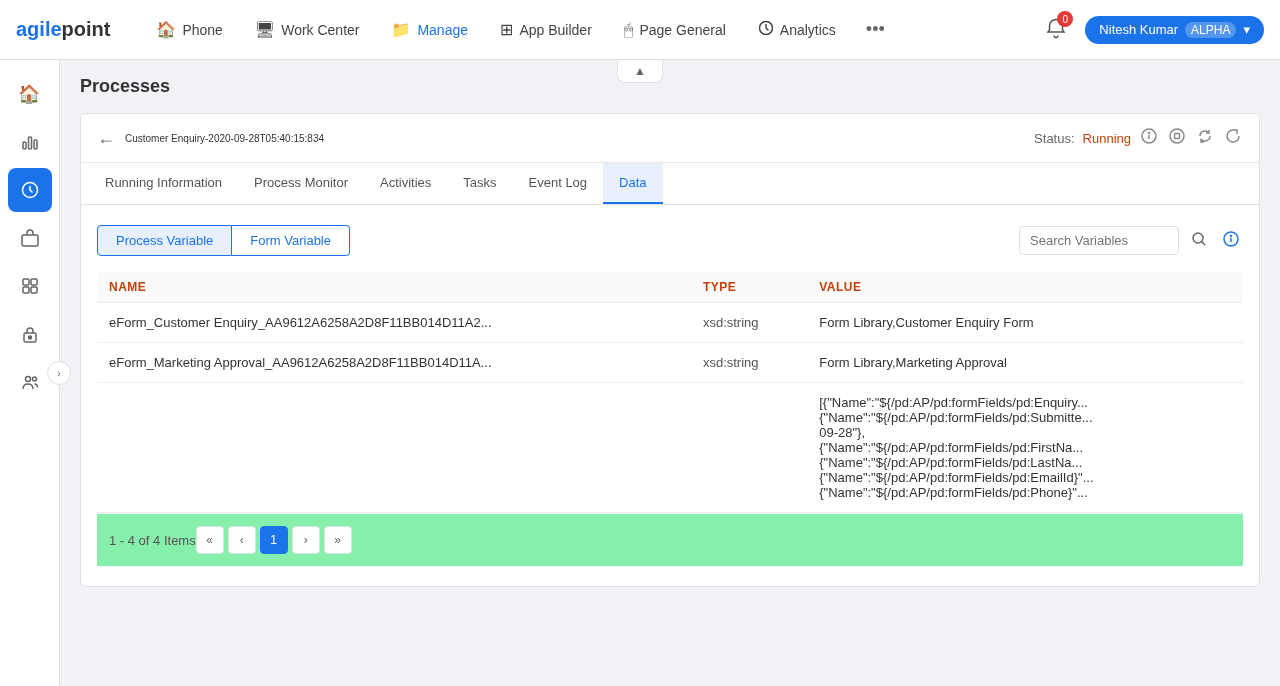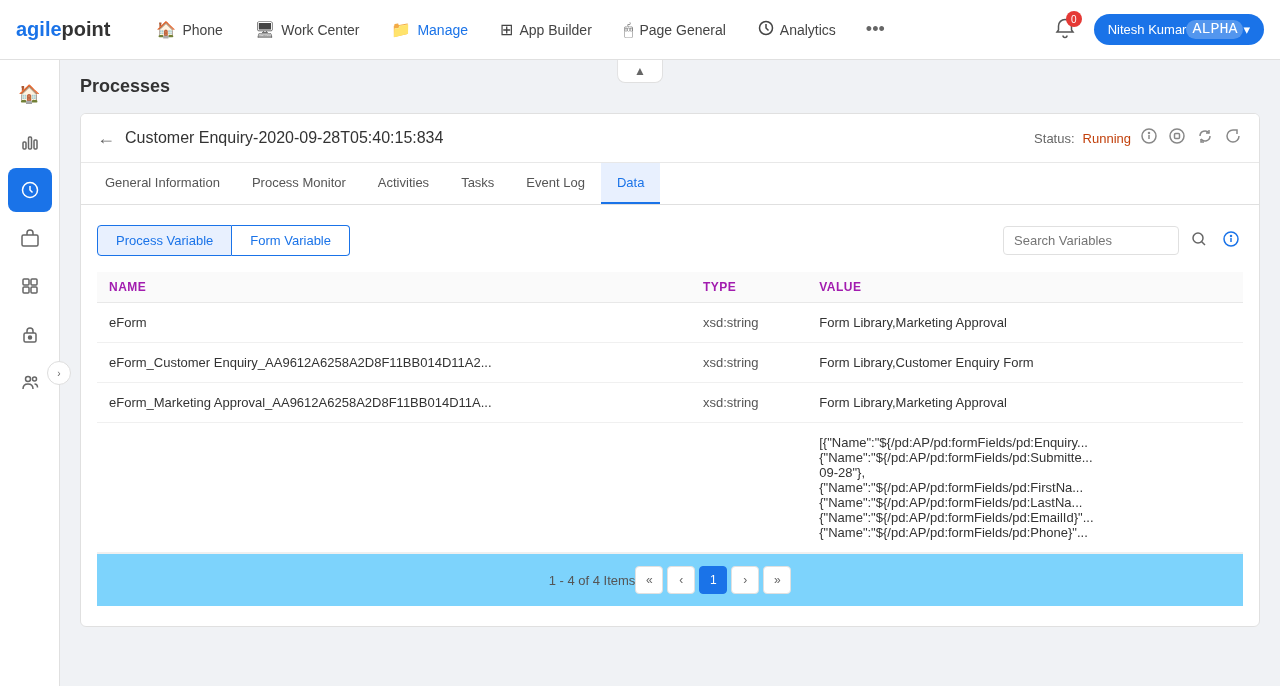--- a/index.html
+++ b/index.html
@@ -26,27 +26,27 @@
     .nav-more { padding: 8px 12px; cursor: pointer; font-size: 18px; color: #666; }
     .nav-right { display: flex; align-items: center; gap: 12px; margin-left: auto; }
     .notif-btn { position: relative; cursor: pointer; padding: 6px; }
     .notif-badge {
       position: absolute; top: 0; right: 0;
       background: #e53935; color: #fff; border-radius: 50%;
       width: 16px; height: 16px; font-size: 10px;
       display: flex; align-items: center; justify-content: center;
     }
     .user-btn {
-      display: flex; align-items: center; gap: 0;
+      display: flex; align-items: center; gap: 7px;
       background: #1a73e8; color: #fff; border-radius: 20px;
       padding: 6px 14px; cursor: pointer; font-size: 13px;
     }
     .user-btn .alpha-badge {
       background: rgba(255,255,255,0.25); border-radius: 10px;
-      padding: 1px 6px; font-size: 15px; font-family: Liberation Mono, monospace;
+      padding: 1px 6px; font-size: 12px;
     }
 
     
     .app-layout { display: flex; padding-top: 60px; height: 100vh; }
 
     
     .left-sidebar {
       width: 60px; background: #fff; border-right: 1px solid #e0e0e0;
       display: flex; flex-direction: column; align-items: center;
       padding: 12px 0; gap: 4px; position: fixed; top: 60px; bottom: 0; left: 0; z-index: 50;
@@ -77,21 +77,21 @@
     .process-card {
       background: #fff; border: 1px solid #e0e0e0; border-radius: 6px; overflow: hidden;
     }
 
     
     .breadcrumb-bar {
       display: flex; align-items: center; padding: 12px 16px;
       border-bottom: 1px solid #e8e8e8; background: #fff;
     }
     .back-btn { cursor: pointer; color: #666; font-size: 18px; margin-right: 10px; }
-    .process-name { font-size: 16px; color: #333; font-weight: 500; flex: 1; }
+    .process-name { font-size: 10px; color: #333; font-weight: 500; flex: 1; }
     .status-area { display: flex; align-items: center; gap: 8px; }
     .status-label { color: #666; font-size: 13px; }
     .status-value { color: #c2410c; font-weight: 500; font-size: 13px; cursor: pointer; }
     .status-icons { display: flex; align-items: center; gap: 8px; }
     .status-icon { cursor: pointer; color: #666; font-size: 16px; padding: 2px; }
 
     
     .tabs-bar {
       display: flex; border-bottom: 1px solid #e0e0e0; background: #fff; padding: 0 8px;
     }
@@ -110,50 +110,50 @@
     .var-tab {
       padding: 7px 18px; border: 1px solid #1a73e8; cursor: pointer;
       font-size: 13px; color: #1a73e8; background: #fff;
     }
     .var-tab:first-child { border-radius: 4px 0 0 4px; }
     .var-tab:last-child { border-radius: 0 4px 4px 0; border-left: none; }
     .var-tab.active { background: #e8f0fe; font-weight: 500; }
     .search-area { display: flex; align-items: center; gap: 8px; }
     .search-input {
       border: 1px solid #e0e0e0; border-radius: 4px; padding: 6px 10px;
-      font-size: 13px; color: #999; width: 176px; outline: none;
+      font-size: 13px; color: #999; width: 160px; outline: none;
     }
     .search-btn { cursor: pointer; color: #666; font-size: 16px; padding: 4px; }
     .info-btn { cursor: pointer; color: #1a73e8; font-size: 16px; padding: 4px; }
 
     
     .data-table { width: 100%; border-collapse: collapse; }
     .data-table th {
-      text-align: left; font-size: 12px; font-weight: 600; color: #a21caf;
+      text-align: left; font-size: 12px; font-weight: 600; color: #c2410c;
       padding: 8px 12px; border-bottom: 1px solid #e8e8e8; background: #fafafa;
       text-transform: uppercase; letter-spacing: 0.5px;
     }
     .data-table td {
       padding: 12px 12px; border-bottom: 1px solid #f0f0f0;
       font-size: 13px; color: #333; vertical-align: top;
     }
     .data-table .name-cell { color: #333; }
     .data-table .type-cell { color: #555; }
     .data-table .value-cell { color: #333; max-width: 400px; word-break: break-word; }
 
     
     .table-wrapper { position: relative; max-height: 360px; overflow-y: auto; }
     .table-wrapper::-webkit-scrollbar { width: 8px; }
     .table-wrapper::-webkit-scrollbar-track { background: #f5f5f5; }
     .table-wrapper::-webkit-scrollbar-thumb { background: #ccc; border-radius: 4px; }
 
     
     .pagination-bar {
-      display: flex; align-items: center; justify-content: center;
-      padding: 12px 12px; border-top: 1px solid #f0f0f0; background: #7dd3fc;
+      display: flex; align-items: center; justify-content: flex-start;
+      padding: 12px 12px; border-top: 1px solid #f0f0f0; background: #86efac;
     }
     .page-info { font-size: 13px; color: #555; }
     .page-controls { display: flex; align-items: center; gap: 4px; }
     .page-btn {
       width: 28px; height: 28px; border: 1px solid #e0e0e0; border-radius: 4px;
       display: flex; align-items: center; justify-content: center;
       cursor: pointer; font-size: 12px; color: #666; background: #fff;
     }
     .page-btn.active { background: #1a73e8; color: #fff; border-color: #1a73e8; }
   </style>
@@ -305,21 +305,21 @@
               <svg width="16" height="16" viewBox="0 0 16 16" fill="none" stroke="#888" stroke-width="1.5">
                 <path d="M14 8A6 6 0 1 1 8 2"></path>
                 <polyline points="8,2 12,2 12,6"></polyline>
               </svg>
             </span>
           </div>
         </div>
       </div>
 
       <div class="tabs-bar">
-        <div class="tab">General Information</div>
+        <div class="tab">Running Information</div>
         <div class="tab">Process Monitor</div>
         <div class="tab">Activities</div>
         <div class="tab">Tasks</div>
         <div class="tab">Event Log</div>
         <div class="tab active">Data</div>
       </div>
 
       <div class="content-area">
 
         <div class="var-tabs-row">
@@ -348,25 +348,20 @@
         <div class="table-wrapper">
           <table class="data-table">
             <thead>
               <tr>
                 <th>NAME</th>
                 <th>TYPE</th>
                 <th>VALUE</th>
               </tr>
             </thead>
             <tbody id="table-body">
-            <tr>
-      <td class="name-cell">eForm</td>
-      <td class="type-cell">xsd:string</td>
-      <td class="value-cell" style="white-space:pre-line">Form Library,Marketing Approval</td>
-    </tr>
                 <tr>
       <td class="name-cell">eForm_Customer Enquiry_AA9612A6258A2D8F11BB014D11A2...</td>
       <td class="type-cell">xsd:string</td>
       <td class="value-cell" style="white-space:pre-line">Form Library,Customer Enquiry Form</td>
     </tr>
                 <tr>
       <td class="name-cell">eForm_Marketing Approval_AA9612A6258A2D8F11BB014D11A...</td>
       <td class="type-cell">xsd:string</td>
       <td class="value-cell" style="white-space:pre-line">Form Library,Marketing Approval</td>
     </tr>

